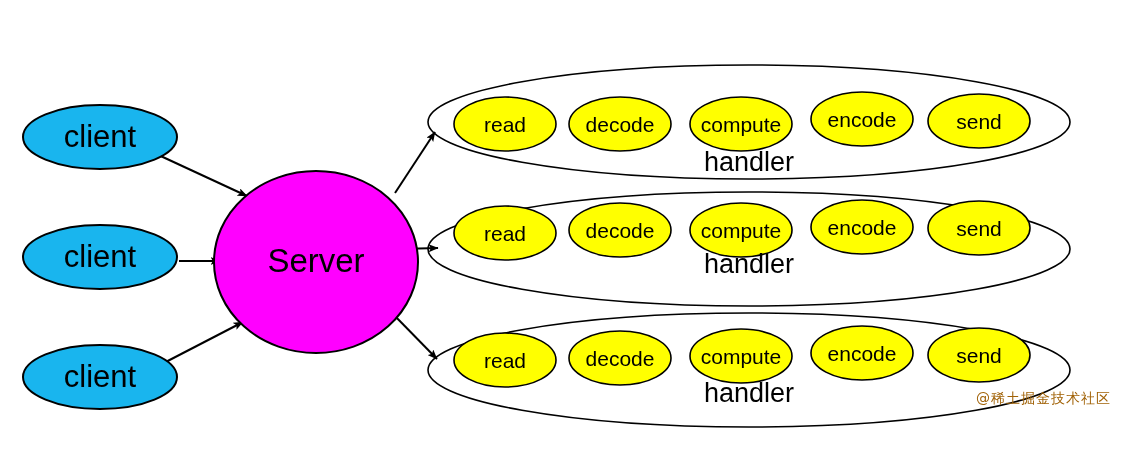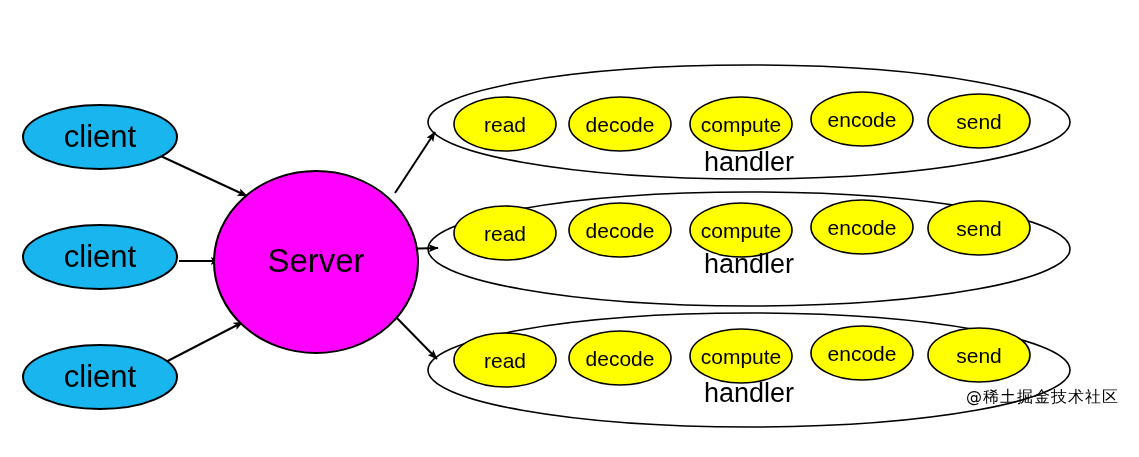--- a/index.html
+++ b/index.html
@@ -30,25 +30,25 @@
     text-anchor: middle;
     dominant-baseline: middle;
   }
   .client-label { font-size: 31px; }
   .server-label { font-size: 33px; }
   .stage-label  { font-size: 21px; }
   .handler-label{ font-size: 27px; }
   .shape-stroke { stroke: #000000; fill: none; }
   .watermark {
     position: absolute;
-    right: 20px;
+    right: 28px;
     bottom: 12px;
     font-family: "DejaVu Sans", sans-serif;
-    font-size: 16px;
-    color: #000000;
+    font-size: 14px;
+    color: #a16207;
     letter-spacing: 1px;
     white-space: nowrap;
     user-select: none;
   }
 </style>
 </head>
 <body>
 
 <div id="diagram-root">
 

